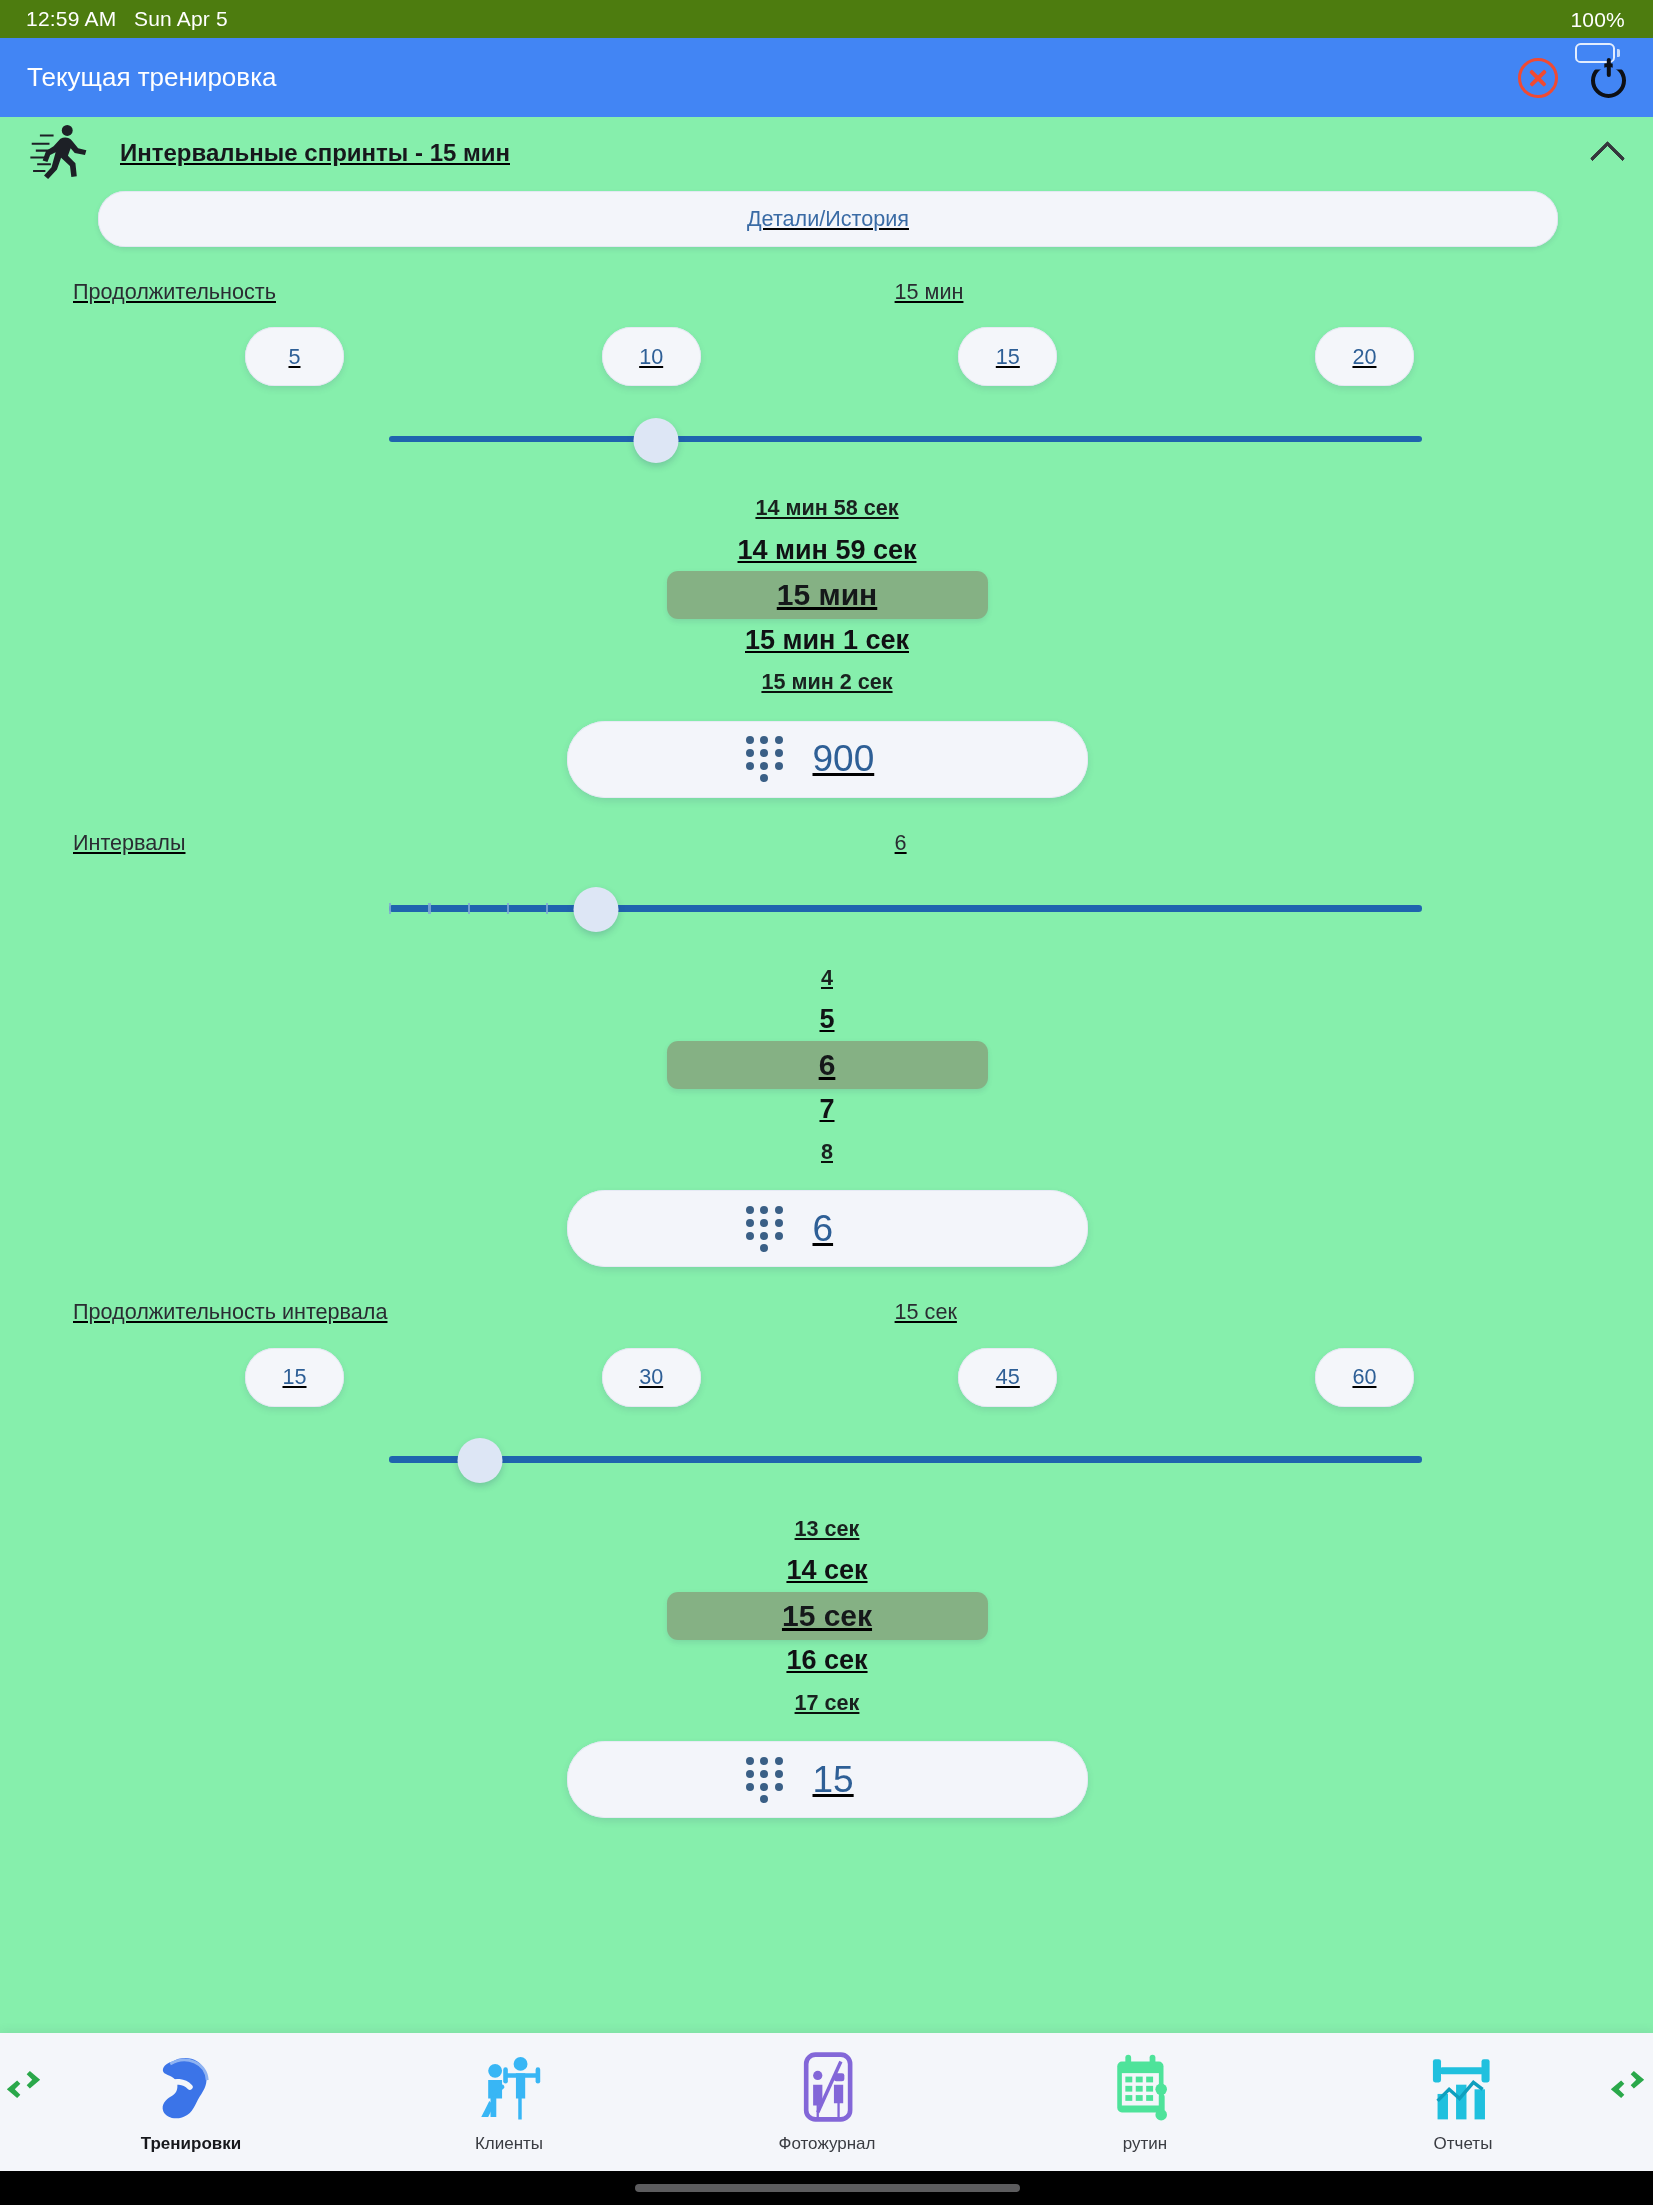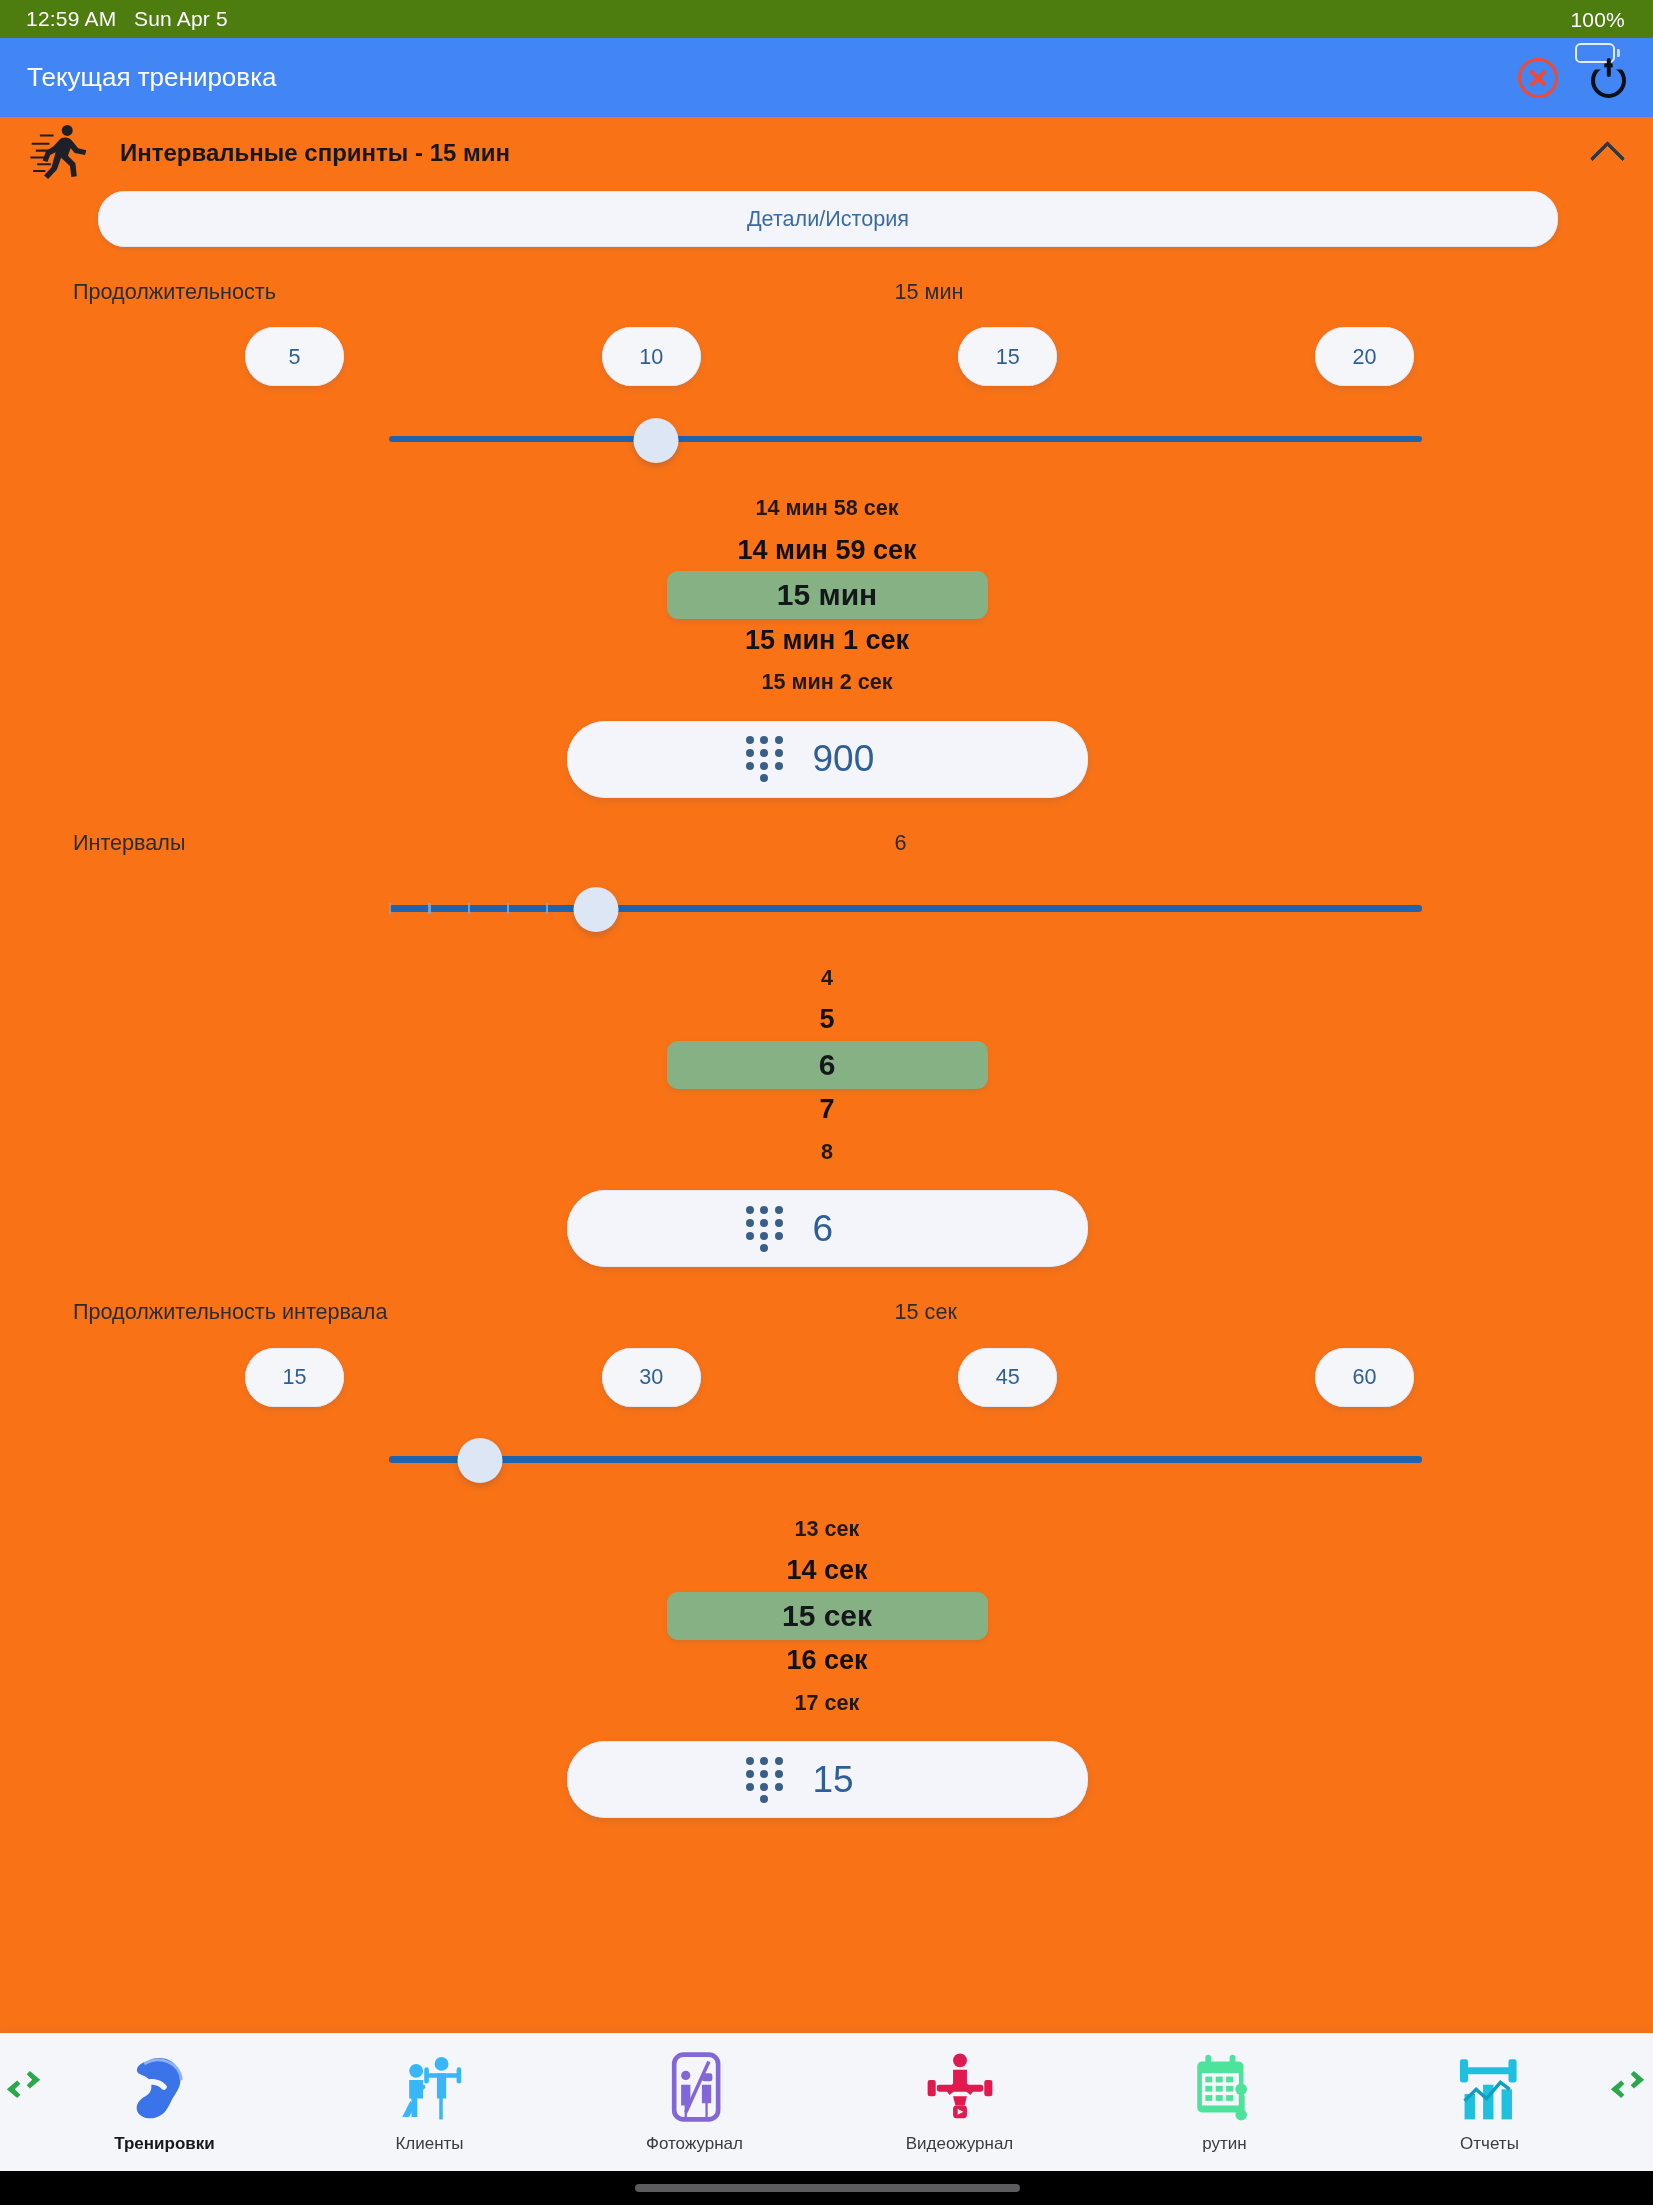--- a/index.html
+++ b/index.html
@@ -56,21 +56,21 @@
     clip-path: polygon(0 18%,38% 18%,38% 0,62% 0,62% 18%,100% 18%,100% 100%,0 100%);
   }
   .power-ic .bar{
     position:absolute; left:50%; top:1.6px; transform:translateX(-50%);
     width:4.4px; height:19px; background:#0d0f14; border-radius:2.4px;
   }
 
   
   .content{
     position:absolute; top:117px; left:0; right:0; bottom:0;
-    background:#f97316; overflow:hidden;
+    background:#86efac; overflow:hidden;text-decoration:underline;
   }
 
   .wk-header{
     display:flex; align-items:center; gap:21px;
     padding:11.2px 24px 8px 30px; height:69px;
   }
   .runner{ width:69px; height:56px; flex:0 0 auto; }
   .wk-title{ font-size:24px; font-weight:bold; color:#17181c; flex:1; }
   .chev{ width:42px; height:42px; position:relative; }
   .chev:before{
@@ -363,35 +363,20 @@
           <svg viewBox="0 0 64 64">
             <rect x="14" y="4" width="38" height="56" rx="8" fill="none" stroke="#8367d8" stroke-width="4"></rect>
             <path d="M44 10L24 54" stroke="#8367d8" stroke-width="3"></path>
             <circle cx="24" cy="22" r="4" fill="#8367d8"></circle>
             <path d="M20 30h8v18h-3v12h-2V48h-3z" fill="#8367d8"></path>
             <rect x="38" y="20" width="9" height="7" rx="2" fill="#8367d8"></rect>
             <path d="M38 30h8v16h-3v14h-2V46h-3z" fill="#8367d8"></path>
           </svg>
         </span>
         <span class="nav-lbl">Фотожурнал</span>
-      </div>
-      <div class="nav-item">
-        <span class="nav-ic">
-          <svg viewBox="0 0 64 64">
-            <circle cx="32" cy="9" r="6" fill="#e0194f"></circle>
-            <path d="M26 17h12v12l6 6-3 4-7-6h-4l-7 6-3-4 6-6z" fill="#e0194f"></path>
-            <rect x="4" y="26" width="7" height="14" rx="2" fill="#e0194f"></rect>
-            <rect x="53" y="26" width="7" height="14" rx="2" fill="#e0194f"></rect>
-            <rect x="12" y="30" width="40" height="6" rx="2" fill="#e0194f"></rect>
-            <path d="M26 40h12l-2 8h-8z" fill="#e0194f"></path>
-            <rect x="26" y="48" width="12" height="11" rx="3" fill="#e0194f"></rect>
-            <path d="M30 51l5 2.5-5 2.5z" fill="#f4f6fa"></path>
-          </svg>
-        </span>
-        <span class="nav-lbl">Видеожурнал</span>
       </div>
       <div class="nav-item">
         <span class="nav-ic">
           <svg viewBox="0 0 64 64">
             <rect x="8" y="10" width="40" height="44" rx="4" fill="#4ee39a"></rect>
             <rect x="12" y="20" width="32" height="28" fill="#f4f6fa"></rect>
             <g fill="#4ee39a">
               <rect x="15" y="23" width="6" height="5"></rect>
               <rect x="24" y="23" width="6" height="5"></rect>
               <rect x="33" y="23" width="6" height="5"></rect>

